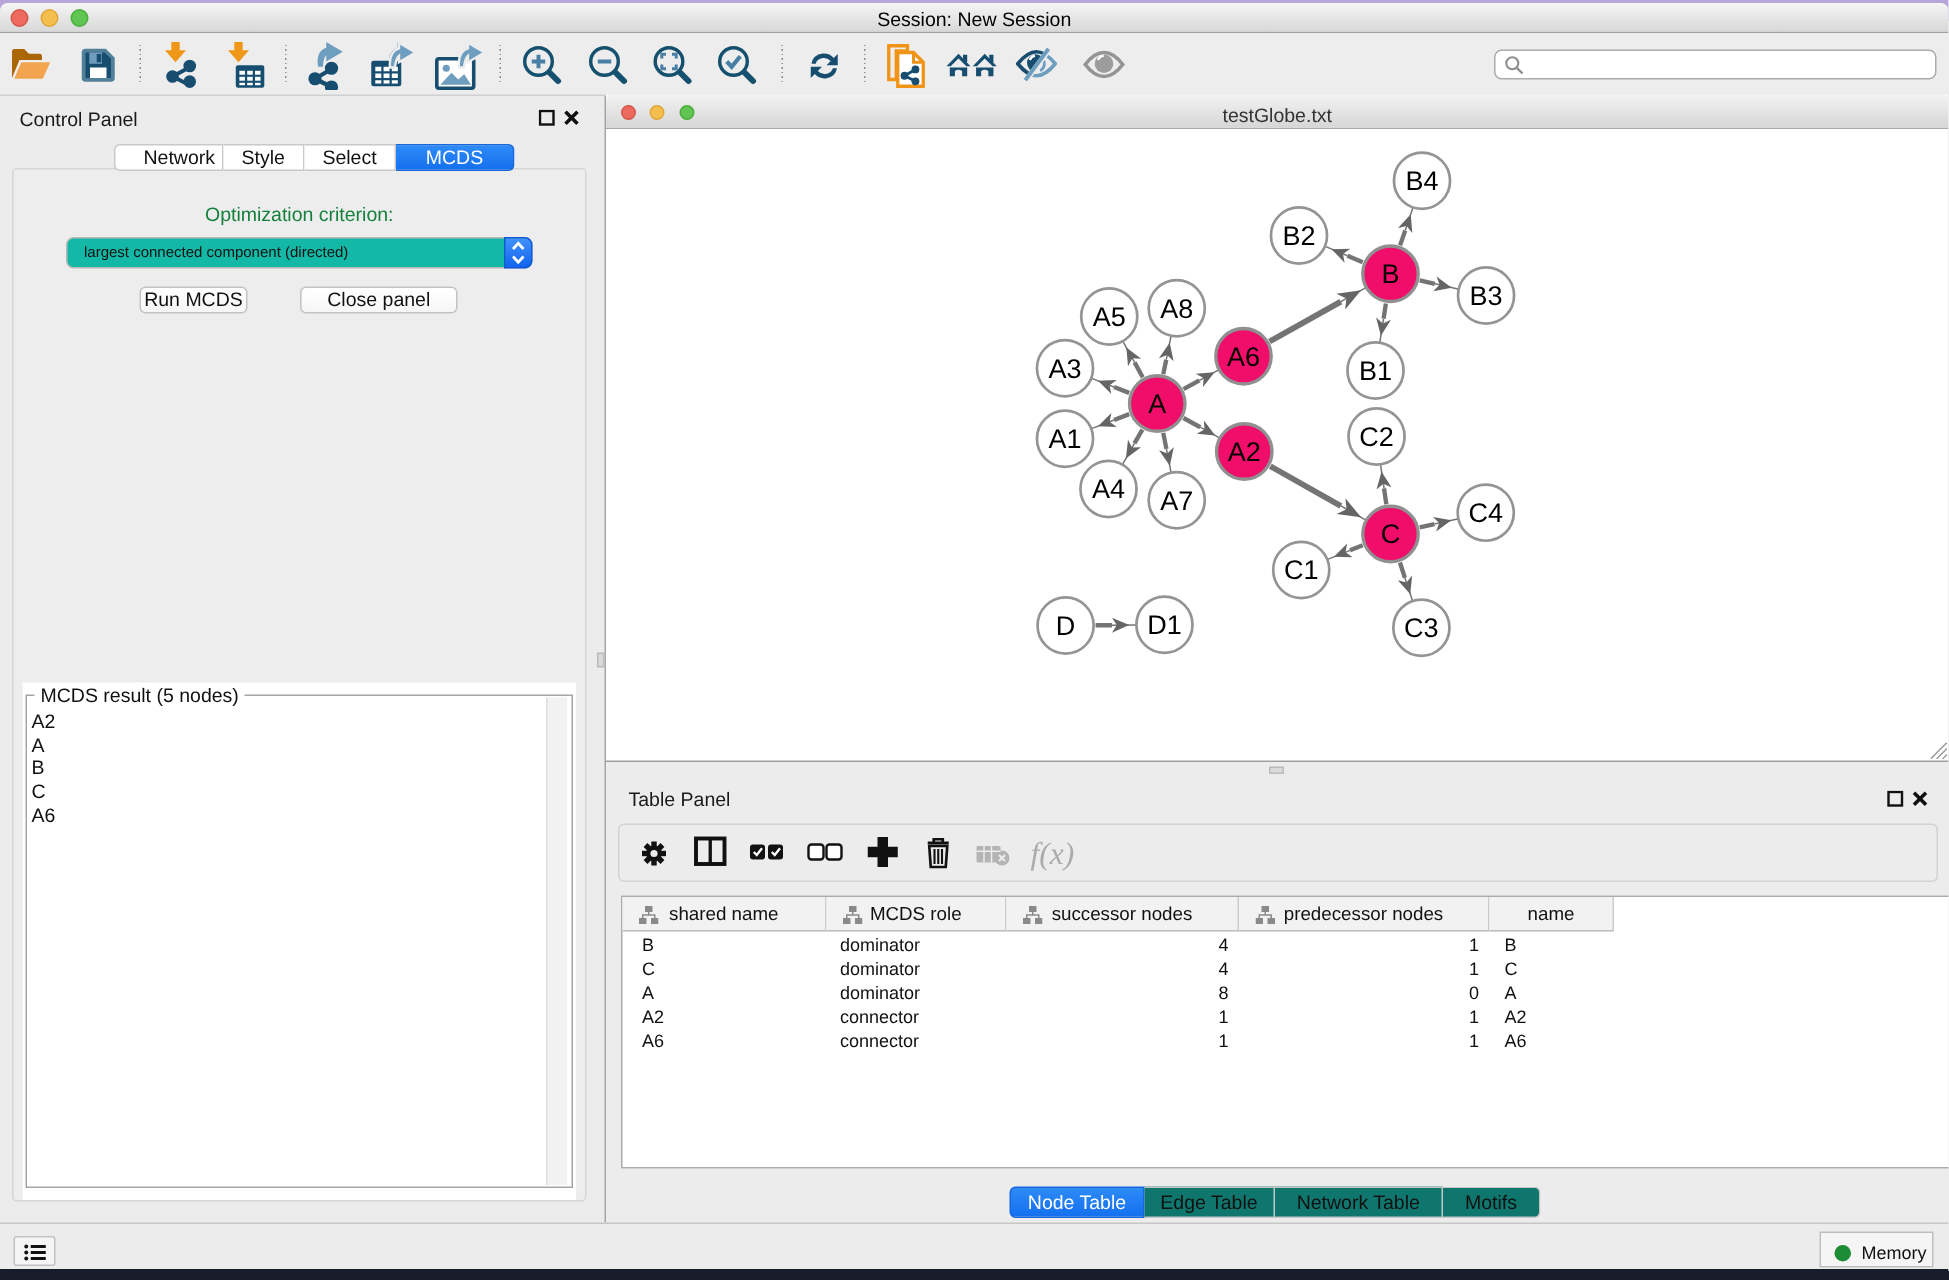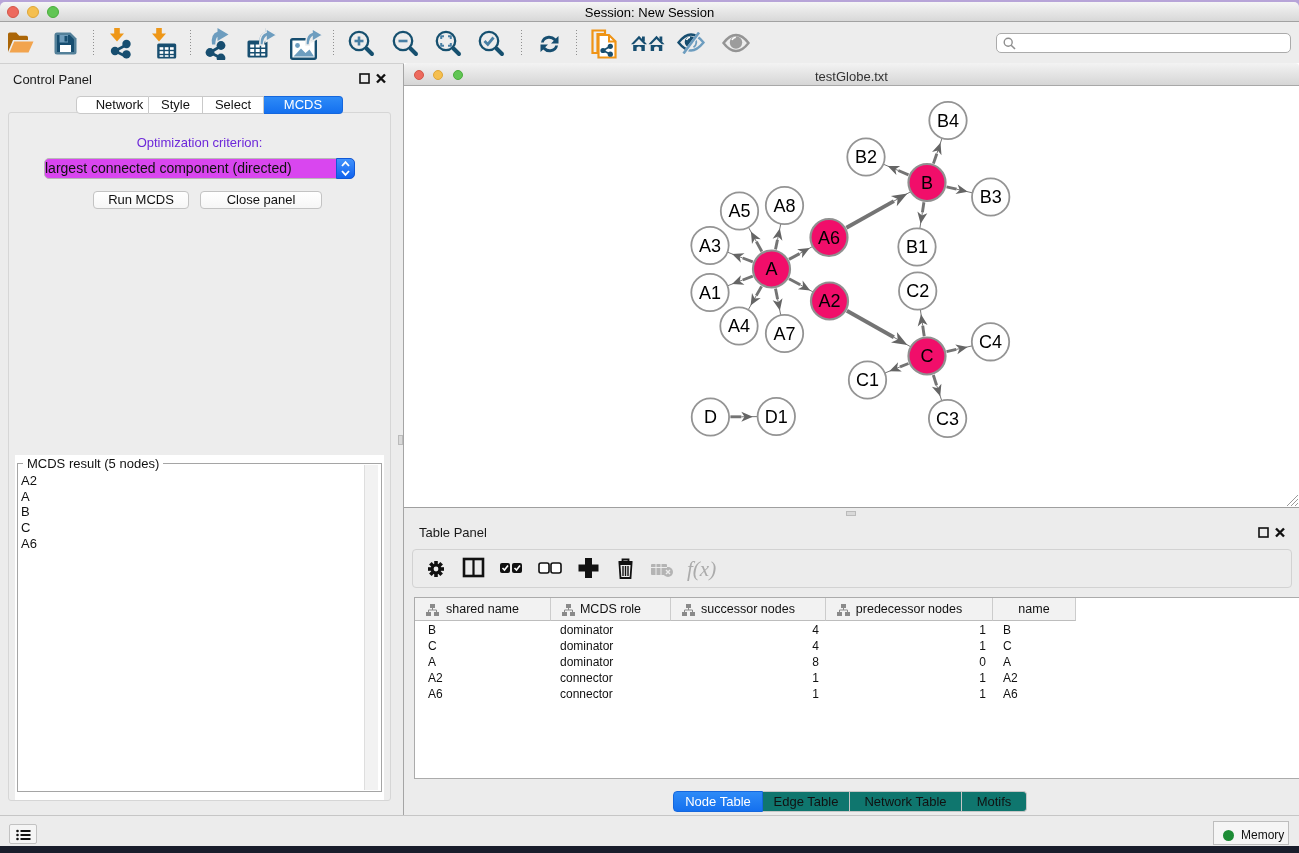--- a/index.html
+++ b/index.html
@@ -23,29 +23,29 @@
 
 #cp-title { top:72px; left:13px; font-size:13px; color:#1a1a1a; }
 #cp-box { top:112px; left:8px; width:383px; height:689px; background:#ededed;
   border:1px solid #d6d6d6; border-radius:3px; }
 #cp-tabs { top:96px; left:76px; height:18px; display:flex; font-size:13px; }
 #cp-tabs .tab { background:#fff; border:1px solid #c9c9c9; border-left:none; color:#111;
   text-align:center; line-height:16px; }
 #cp-tabs .tab:first-child { border-left:1px solid #c9c9c9; border-radius:4px 0 0 4px;padding-left:14px; }
 #cp-tabs .tab.sel { background:linear-gradient(#2e8bf7,#1470ef); border-color:#1567dd; color:#fff;
   border-radius:0 4px 4px 0; }
-#opt-label { top:135px; left:8px; width:383px; text-align:center; font-size:13px; color:#6d28d9; }
-#dropdown { top:158px; left:44px; width:311px; height:21px; background:#d946ef; border:1px solid #b9b9b9;
-  border-radius:5px; font-size:14px; color:#111; line-height:19px; }
+#opt-label { top:135px; left:8px; width:383px; text-align:center; font-size:13px; color:#15803d; }
+#dropdown { top:158px; left:44px; width:311px; height:21px; background:#14b8a6; border:1px solid #b9b9b9;
+  border-radius:5px; font-size:10px; color:#111; line-height:19px; padding-left:11px; }
 #dd-btn { top:158px; left:336px; width:19px; height:21px; border-radius:0 5px 5px 0;
   background:linear-gradient(#4192fc,#1163ee); border:1px solid #1059d6; }
 .btn { background:linear-gradient(#ffffff,#f6f6f6); border:1px solid #c3c3c3; border-radius:4px;
   font-size:13px; color:#111; text-align:center; line-height:16px; height:18px; }
-#btn-run { top:191px; left:93px; width:96px; }
-#btn-close { top:191px; left:200px; width:122px; }
+#btn-run { top:191px; left:93px; width:72px; }
+#btn-close { top:191px; left:200px; width:105px; }
 #mcds-white { top:455px; left:15px; width:369px; height:345px; background:#fff; }
 #mcds-border { top:463px; left:17px; width:365px; height:329px; border:1px solid #a5a5a5; }
 #mcds-legend { top:456px; left:23px; background:#fff; padding:0 4px; font-size:13px; color:#111; }
 #mcds-list { top:473px; left:21px; font-size:13px; color:#111; line-height:15.7px; }
 #mcds-scroll { top:465px; left:364px; width:14px; height:325px; background:#f2f2f2; border-left:1px solid #dedede; }
 #vdivider { top:64px; left:403px; width:1px; height:751px; background:#a5a5a5; }
 #vgrip { top:435px; left:398px; width:5px; height:10px; background:#d9d9d9; border:1px solid #bbb; }
 
 #nw { top:63px; left:404px; width:895px; height:445px; background:#fff;
   border-bottom:1px solid #9f9f9f; }

